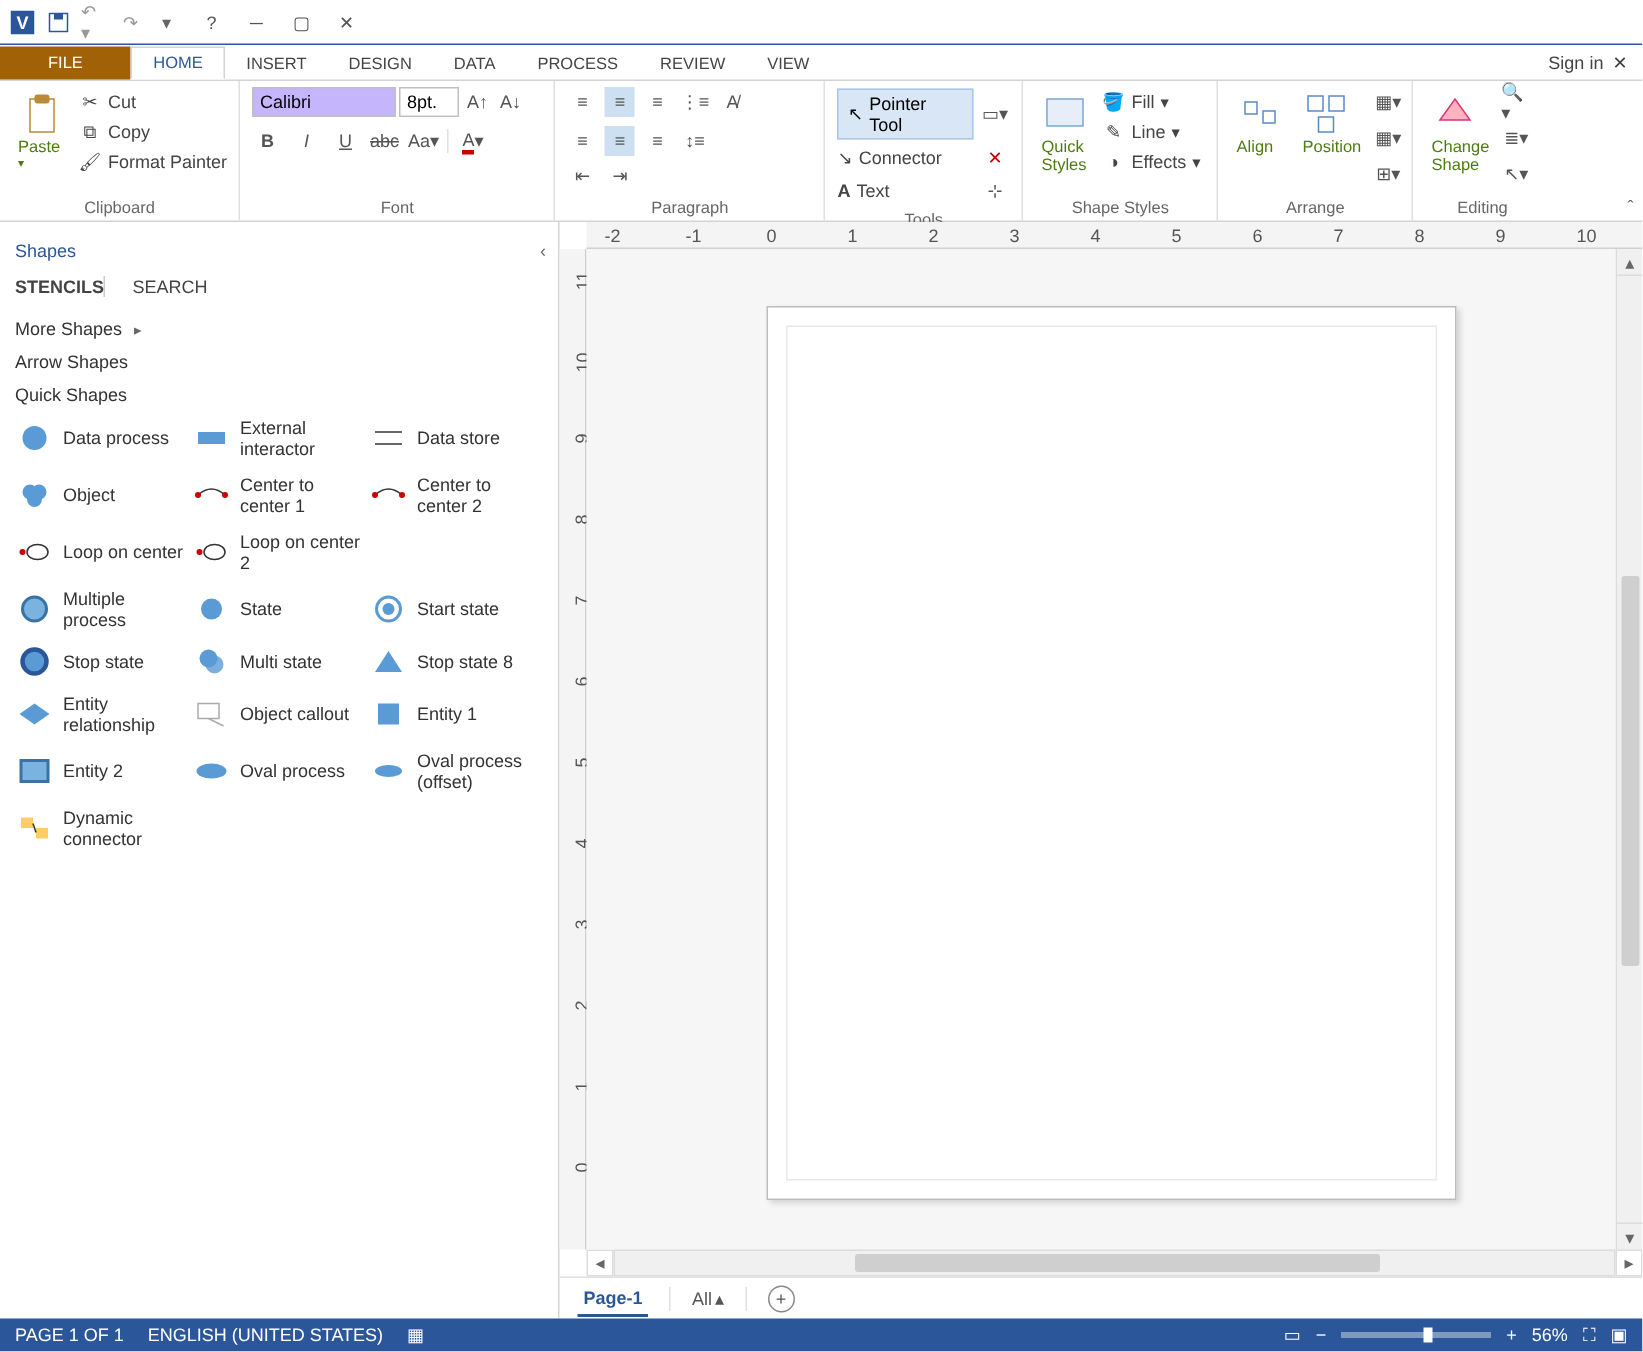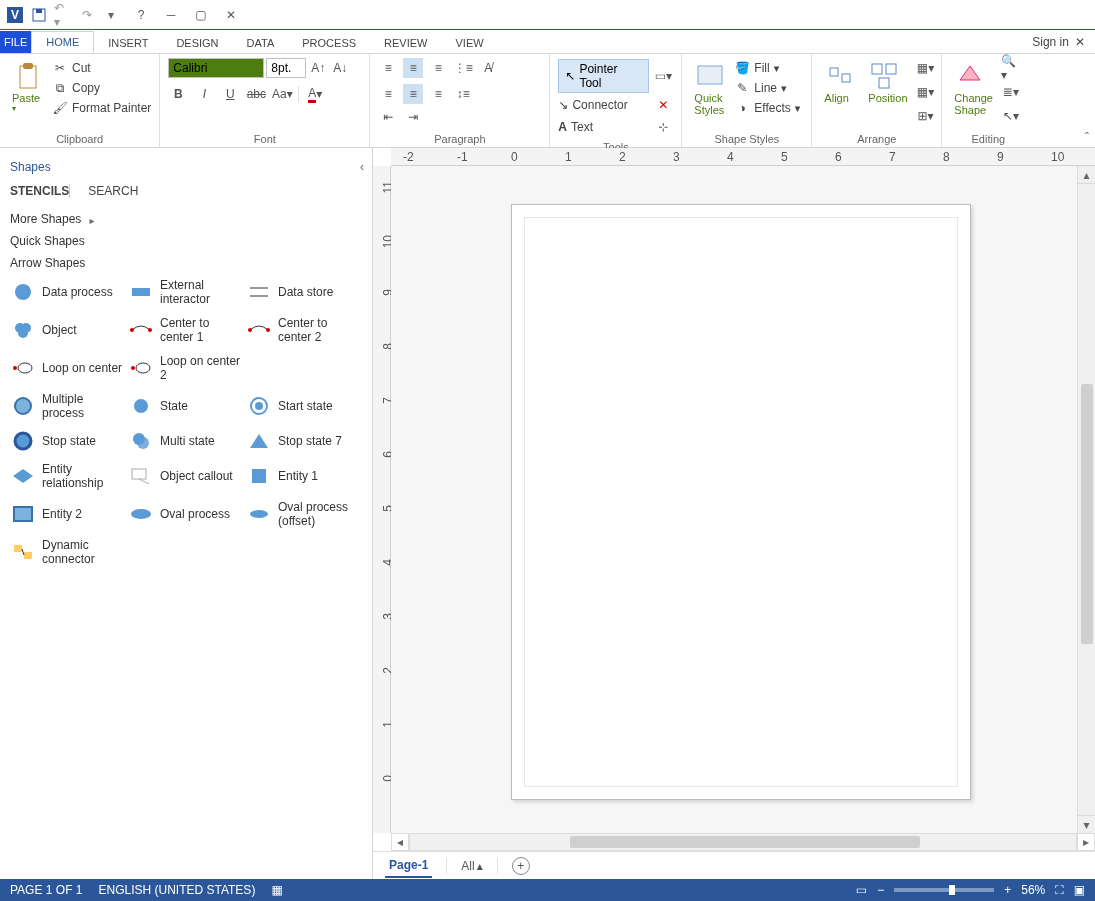--- a/index.html
+++ b/index.html
@@ -5,34 +5,34 @@
 * { margin:0; padding:0; box-sizing:border-box; font-family:"Segoe UI",Tahoma,sans-serif; font-size:12px; }
 body { width:1095px; height:901px; background:#fff; overflow:hidden; display:flex; flex-direction:column; }
 .titlebar { height:30px; background:#fff; border-bottom:1px solid #2b579a; display:flex; align-items:center; }
 .qat { display:flex; align-items:center; gap:6px; padding:0 6px; }
 .qat-icon { width:18px; height:18px; display:flex; align-items:center; justify-content:center; color:#2b579a; }
 .titlebar-title { flex:1; text-align:center; color:#444; }
 .win-controls { display:flex; gap:0; }
 .win-btn { width:30px; height:30px; display:flex; align-items:center; justify-content:center; color:#555; }
 .tabs { height:24px; background:#fff; display:flex; align-items:flex-end; border-bottom:1px solid #d4d4d4; }
 .tab { padding:4px 14px; color:#444; text-transform:uppercase; font-size:11px; }
-.tab.file { background:#1d4ed8; color:#fff; padding:5px 4px; }
+.tab.file { background:#a16207; color:#fff; padding:5px 32px; }
 .tab.active { border:1px solid #d4d4d4; border-bottom:1px solid #fff; color:#2b579a; }
 .signin { margin-left:auto; padding:4px 10px; color:#444; display:flex; align-items:center; gap:6px; }
 .ribbon { height:94px; background:#fff; border-bottom:1px solid #d4d4d4; display:flex; position:relative; }
 .group { border-right:1px solid #e0e0e0; padding:4px 8px 0 8px; display:flex; flex-direction:column; }
 .group-label { text-align:center; color:#666; font-size:11px; padding:3px 0 2px 0; margin-top:auto; }
 .group-body { display:flex; gap:4px; flex:1; }
 .vbtn { display:flex; flex-direction:column; align-items:flex-start; justify-content:flex-start; padding:2px 4px; color:#4d7c0f; }
 .vbtn .ic { width:32px; height:32px; }
 .vbtn span { font-size:11px; }
 .mini { display:flex; align-items:center; gap:4px; color:#444; padding:2px 0; font-size:11px; }
 .mini .ic { width:16px; height:16px; display:flex; align-items:center; justify-content:center; }
 .fontbox { display:flex; gap:2px; }
-.fontsel { width:96px; height:20px; border:1px solid #c0c0c0; padding:0 4px; background:#4d7c0f; }
+.fontsel { width:96px; height:20px; border:1px solid #c0c0c0; padding:0 4px; background:#c4b5fd; }
 .sizesel { width:40px; height:20px; border:1px solid #c0c0c0; padding:0 4px; background:#fff; }
 .btnrow { display:flex; gap:6px; align-items:center; margin-top:6px; }
 .sq { width:20px; height:20px; display:flex; align-items:center; justify-content:center; color:#555; }
 .paragrid { display:grid; grid-template-columns:repeat(5,22px); gap:3px; }
 .tool-btn { border:1px solid #a9c6e8; background:#d8e6f5; padding:2px 6px; display:flex; align-items:center; gap:4px; }
 .tool-row { display:flex; align-items:center; gap:4px; padding:1px 0; }
 .collapse { position:absolute; right:6px; bottom:2px; color:#666; }
 .workarea { flex:1; display:flex; min-height:0; }
 .shapes-pane { width:373px; border-right:1px solid #d4d4d4; display:flex; flex-direction:column; padding:8px 0 0 10px; }
 .shapes-title { color:#2b579a; font-size:20px; font-weight:400; padding:4px 0; display:flex; align-items:center; }
@@ -296,22 +296,22 @@
         <span class="pane-toggle">‹</span>
       </div>
     <div class="pane-tabs">
       <span class="act">STENCILS</span>
       <span>SEARCH</span>
     </div>
     <div class="pane-link">
         <span>More Shapes</span>
         <span class="caret">▸</span>
       </div>
+    <div class="pane-link">Arrow Shapes</div>
     <div class="pane-link">Quick Shapes</div>
-    <div class="pane-link">Arrow Shapes</div>
     <div class="shape-grid" id="shape-grid">
         <div class="shape">
           <span class="sic">
             <svg width="24" height="20" viewBox="0 0 24 20">
               <circle cx="12" cy="10" r="8" fill="#5b9bd5"></circle>
             </svg>
           </span>
           <span class="lbl">Data process</span>
         </div>
         <div class="shape">
@@ -421,21 +421,21 @@
             </svg>
           </span>
           <span class="lbl">Multi state</span>
         </div>
         <div class="shape">
           <span class="sic">
             <svg width="24" height="20" viewBox="0 0 24 20">
               <path d="M12 3 L21 17 L3 17 Z" fill="#5b9bd5"></path>
             </svg>
           </span>
-          <span class="lbl">Stop state 7</span>
+          <span class="lbl">Stop state 8</span>
         </div>
         <div class="shape">
           <span class="sic">
             <svg width="24" height="20" viewBox="0 0 24 20">
               <path d="M12 3 L22 10 L12 17 L2 10 Z" fill="#5b9bd5"></path>
             </svg>
           </span>
           <span class="lbl">Entity relationship</span>
         </div>
         <div class="shape">

